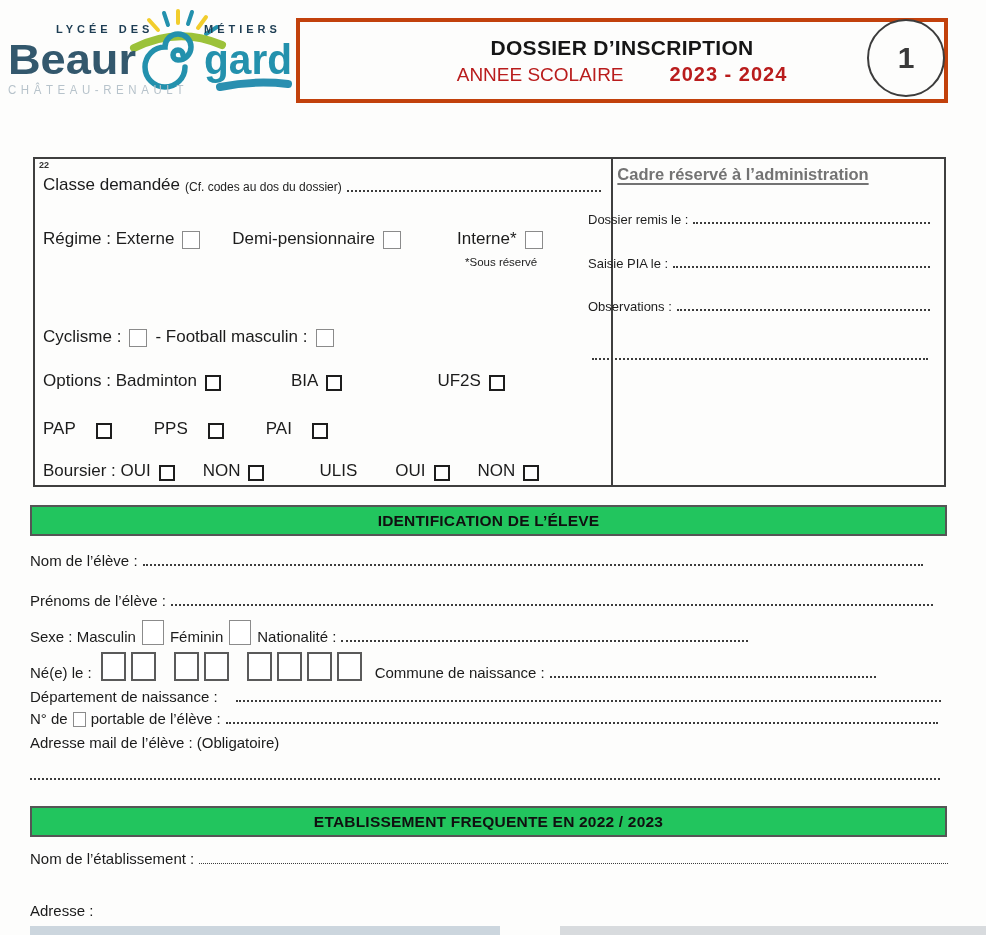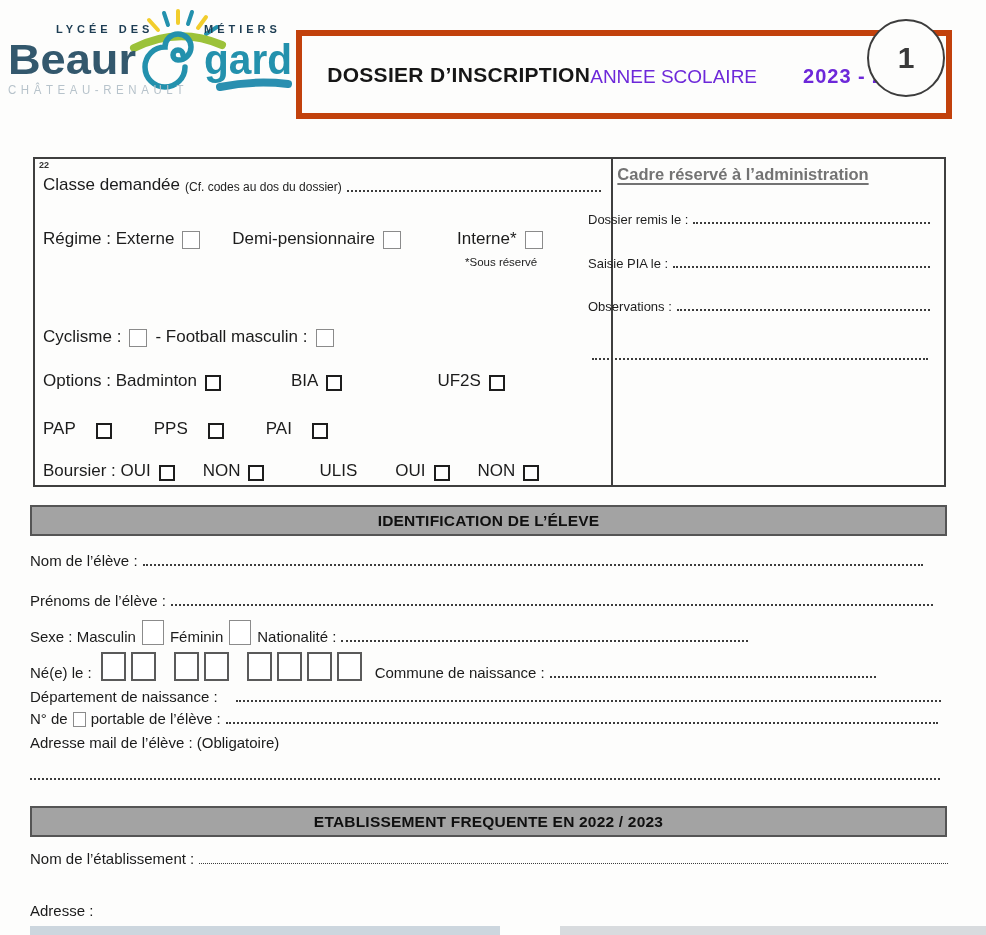--- a/index.html
+++ b/index.html
@@ -5,26 +5,26 @@
   html,body{margin:0;padding:0;background:#e9e9e9;}
   .page{
     position:relative;width:986px;height:935px;margin:0 auto;
     background:#fdfdfc;overflow:hidden;
     font-family:"Liberation Sans","DejaVu Sans",sans-serif;
     color:#1e1e1e;
   }
   
   .logo{position:absolute;left:6px;top:8px;width:288px;height:95px;}
   .titlebox{
-    position:absolute;left:296px;top:30px;width:644px;height:77px;
-    border:6px solid #c2410c;background:#fdfdfc;
-    display:flex;justify-content:center;align-items:center;
+    position:absolute;left:296px;top:18px;width:644px;height:77px;
+    border:4px solid #c2410c;background:#fdfdfc;
+    display:flex;flex-direction:column;justify-content:center;align-items:center;
   }
   .titlebox .t1{font-weight:bold;font-size:21px;letter-spacing:.3px;color:#161616;}
-  .titlebox .t2{font-size:19px;margin-top:3px;display:flex;align-items:baseline;color:#6d28d9;}
+  .titlebox .t2{font-size:19px;margin-top:3px;display:flex;align-items:baseline;color:#b91c1c;}
   .titlebox .t2 .years{font-weight:bold;font-size:20px;margin-left:46px;letter-spacing:1px;}
   .page-badge{
     position:absolute;left:867px;top:19px;width:74px;height:74px;border-radius:50%;
     border:2px solid #3c3c3c;background:#fdfdfc;z-index:3;
     display:flex;align-items:center;justify-content:center;
     font-weight:bold;font-size:30px;color:#3a3a3a;
   }
   
   .mainbox{position:absolute;left:33px;top:157px;width:909px;height:326px;border:2px solid #3f3f3f;}
   .mainbox .divider{position:absolute;left:576px;top:0;bottom:0;width:2px;background:#3f3f3f;}
@@ -38,21 +38,21 @@
   .sous-reserve{position:absolute;font-size:11.5px;color:#222;}
   
   .admin-title{
     position:absolute;left:584px;top:8px;width:318px;text-align:center;
     font-size:16.5px;font-weight:bold;color:#737373;
     text-decoration:underline;text-decoration-thickness:2px;text-underline-offset:3px;
   }
   .arow{position:absolute;left:588px;width:344px;display:flex;align-items:flex-end;font-size:13px;white-space:nowrap;}
   
   .bar{
-    position:absolute;left:30px;width:913px;height:27px;border:2px solid #555;background:#a3a3a3;
+    position:absolute;left:30px;width:913px;height:27px;border:2px solid #555;background:#22c55e;
     display:flex;align-items:center;justify-content:center;
     font-weight:bold;font-size:15.5px;color:#101010;letter-spacing:.2px;
   }
   
   .frow{position:absolute;left:30px;display:flex;align-items:flex-end;font-size:15px;color:#1b1b1b;white-space:nowrap;}
   .cbl{display:inline-block;width:20px;height:23px;border:1px solid #8b8b8b;background:#fff;margin:0 6px;vertical-align:-5px;}
   .dbox{display:inline-block;width:21px;height:25px;border:2px solid #5a5a5a;background:#fff;}
   .dgroup{display:inline-flex;gap:5px;margin:0 9px;vertical-align:-6px;}
   .sbox{display:inline-block;width:11px;height:13px;border:1px solid #8b8b8b;background:#fff;margin:0 5px;vertical-align:-1px;}
   .dotline{position:absolute;border-bottom:2px dotted #3c3c3c;height:0;}

